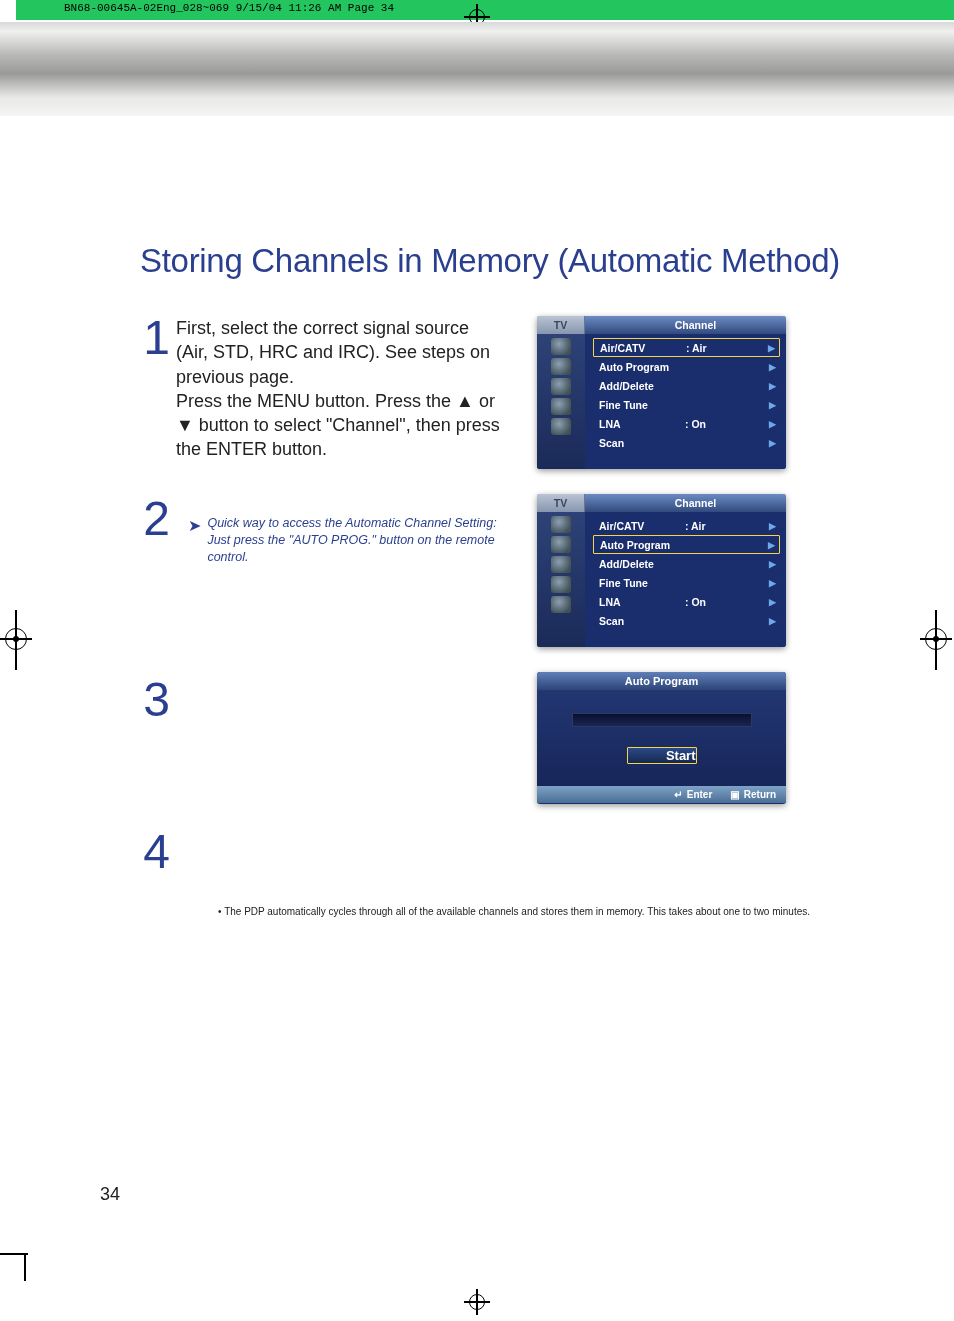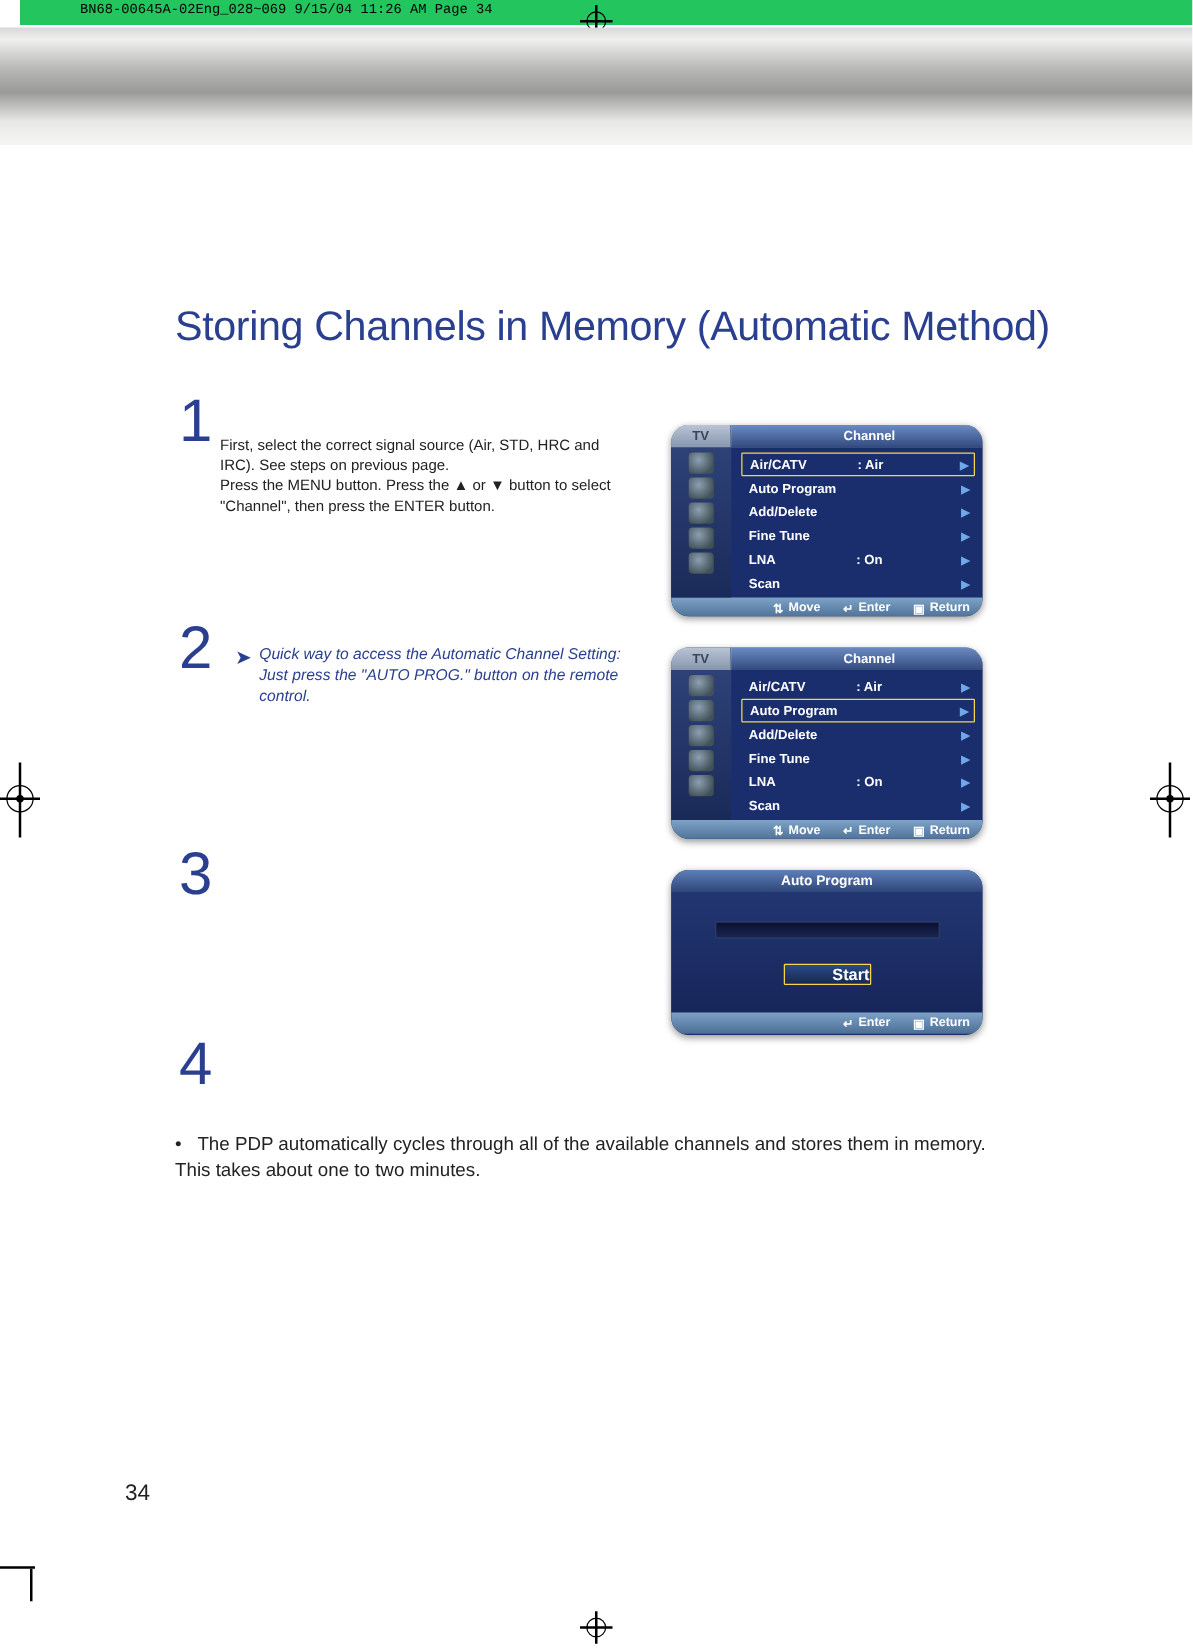--- a/index.html
+++ b/index.html
@@ -69,26 +69,25 @@
     font-size: 48px;
     color: #2a3f8f;
     font-weight: 300;
     line-height: 0.9;
     width: 30px;
     flex-shrink: 0;
     text-align: right;
     margin-right: 6px;
   }
   .step-text {
-    font-size: 12px;
+    font-size: 18px;
     color: #222;
     line-height: 1.35;
     font-weight: 300;
     width: 330px;
-    margin-top: 32px;
   }
   .tip-row {
     display: flex;
     align-items: flex-start;
     margin-top: 18px;
     margin-left: 12px;
   }
   .tip-arrow {
     color: #2a3f8f;
     font-size: 16px;
@@ -118,45 +117,45 @@
     font-family: "Arial Narrow", Arial, sans-serif;
     font-style: italic;
     font-weight: bold;
     font-size: 21px;
     color: #2a3f8f;
     text-decoration: underline;
     text-underline-offset: 3px;
     margin-bottom: 4px;
   }
   .note-list {
-    font-size: 15px;
+    font-size: 10px;
     color: #222;
     line-height: 1.4;
     font-weight: 300;
+    text-align: right;
   }
   .note-list .bullet { display: inline-block; width: 14px; }
 
   .page-num {
     position: absolute;
     bottom: 116px;
     left: 100px;
     font-size: 18px;
     color: #222;
   }
 
   
   .osd {
     position: absolute;
     width: 249px;
     background: #1a2e6e;
-    border-radius: 14px;
+    border-radius: 3px;
     box-shadow: 0 2px 6px rgba(0,0,0,0.4);
     overflow: hidden;
     font-family: Arial, sans-serif;
-    margin-top: 24px;
   }
   .osd1 { top: 316px; left: 537px; height: 153px; }
   .osd2 { top: 494px; left: 537px; height: 153px; }
   .osd3 { top: 672px; left: 537px; height: 132px; }
 
   .osd-header {
     height: 18px;
     display: flex;
     background: linear-gradient(to bottom, #cfd9e6, #95a4bb);
     font-size: 10.5px;
@@ -193,21 +192,21 @@
     padding: 4px 0;
   }
   .side-ico {
     width: 20px; height: 17px;
     border-radius: 3px;
     background: radial-gradient(circle at 40% 35%, #9ab, #455 75%);
     opacity: 0.9;
   }
   .osd-menu {
     flex: 1;
-    padding: 4px 6px 2px 8px;
+    padding: 4px 6px 18px 8px;
   }
   .osd-item {
     display: flex;
     align-items: center;
     font-size: 10.5px;
     font-weight: bold;
     color: #fff;
     height: 19px;
     padding: 0 4px 0 6px;
     position: relative;

